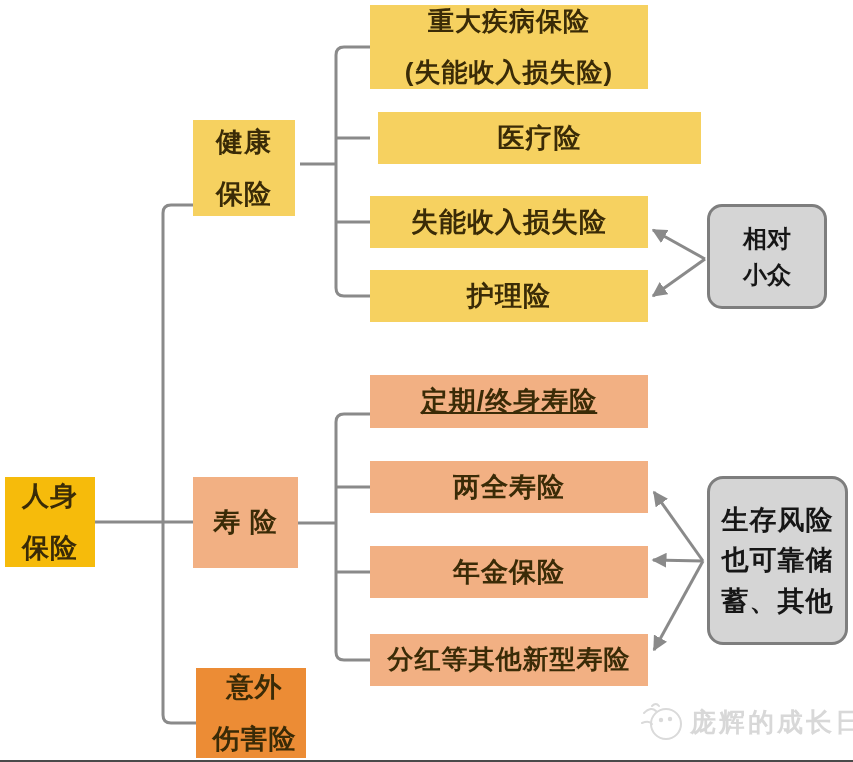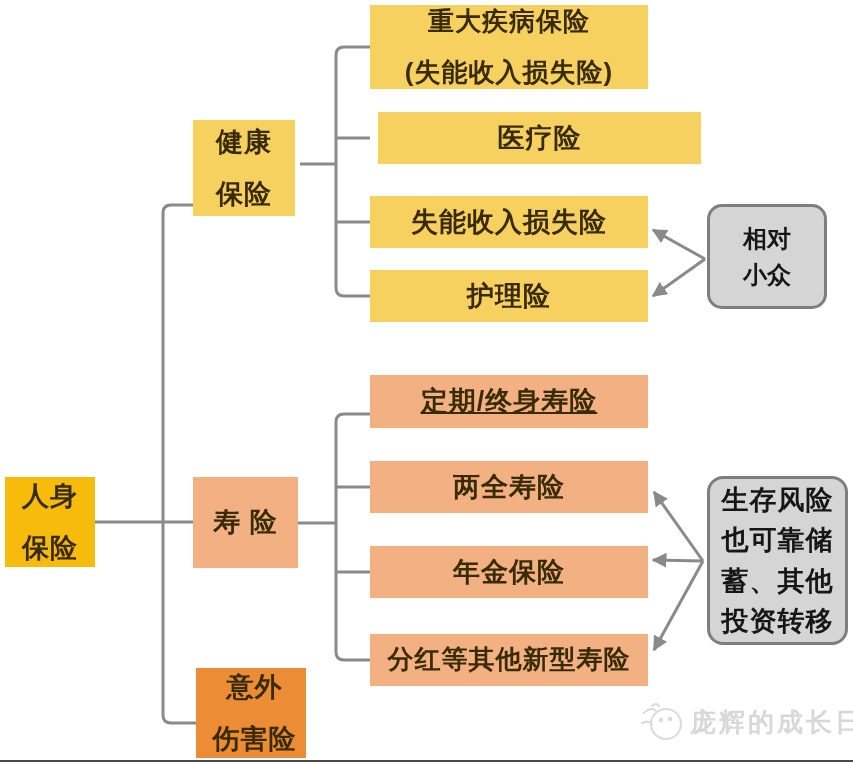--- a/index.html
+++ b/index.html
@@ -133,21 +133,20 @@
   </div>
 
   <div class="note" id="note1">
     <div>相对</div>
     <div>小众</div>
   </div>
   <div class="note" id="note2">
     <div>生存风险</div>
     <div>也可靠储</div>
     <div>蓄、其他</div>
-    <div>投资转移</div>
   </div>
 
   <div class="watermark">
     <svg width="44" height="46" viewBox="0 0 44 46">
       <g stroke="#DADADA" stroke-width="2" fill="none" stroke-linecap="round">
         <circle cx="26" cy="25" r="15"></circle>
         <path d="M4 14 q7 -7 12 -2"></path>
         <path d="M2 24 q7 -3 10 1"></path>
         <path d="M12 7 q4 -4 7 0"></path>
       </g>

